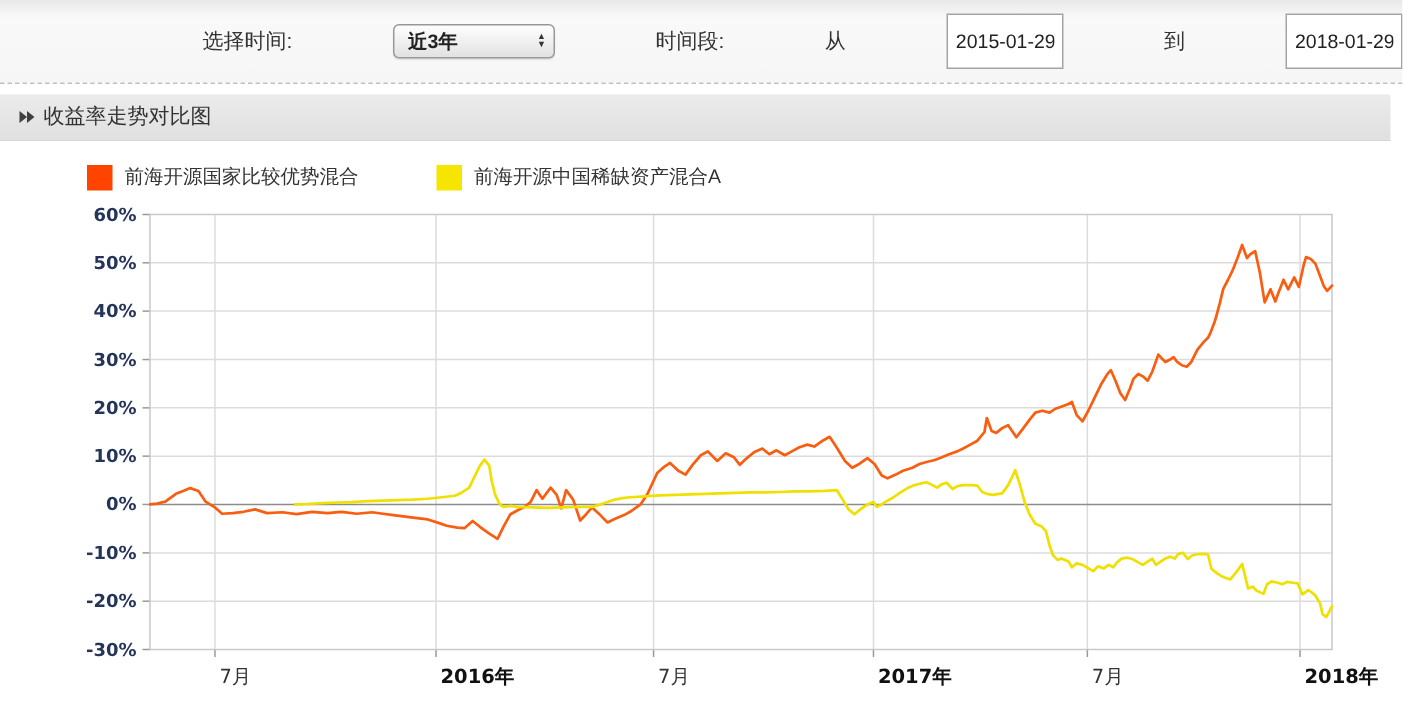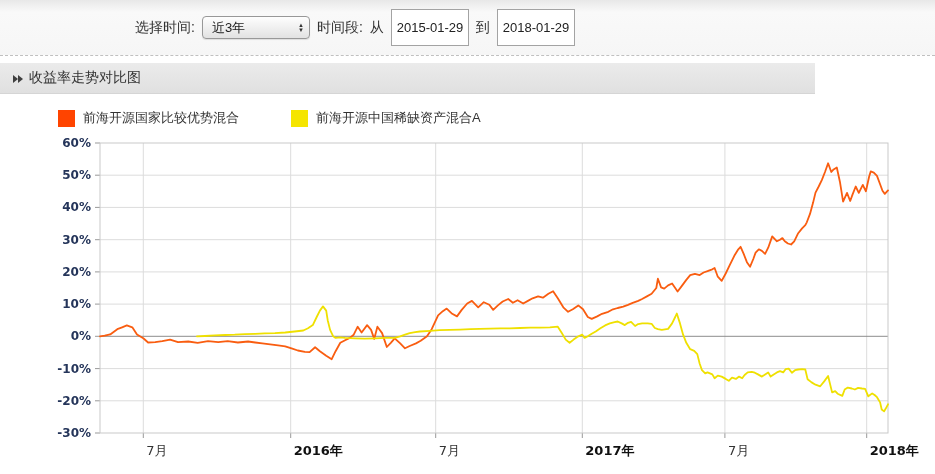--- a/index.html
+++ b/index.html
@@ -1,35 +1,35 @@
 <!DOCTYPE html>
 <html><head>
 <meta charset="utf-8">
 <style>
   html,body{margin:0;padding:0;background:#fff;}
   body{width:935px;height:474px;position:relative;overflow:hidden;
        font-family:"Liberation Sans","DejaVu Sans",sans-serif;}
   .toolbar{position:absolute;top:0;left:0;width:935px;height:55px;box-sizing:border-box;
            background:linear-gradient(180deg,#e8e8e8 0px,#f9f9f9 12px,#f6f6f6 100%);
-           display:flex;align-items:center;padding-left:135px;gap:7px;}
+           display:flex;align-items:center;padding-left:135px;gap:7px;justify-content:space-between;}
   .lbl{font-size:14px;color:#333;white-space:nowrap;}
   .select{width:108px;height:23px;box-sizing:border-box;border:1px solid #989898;border-radius:4px;
           background:linear-gradient(#fefefe,#e2e2e2);display:flex;align-items:center;
           justify-content:space-between;padding:0 5px 0 9px;cursor:default;
-          box-shadow:0 1px 1px rgba(0,0,0,.10);}
+          box-shadow:0 1px 1px rgba(0,0,0,.10);font-weight:bold;}
   .select .val{font-size:13px;color:#222;}
   .arrows{display:flex;flex-direction:column;align-items:center;}
   .arrows span{font-size:6px;line-height:5px;color:#333;}
   .datebox{width:78px;height:37px;box-sizing:border-box;border:1px solid #a3a3a3;background:#fff;
            font-size:13px;color:#222;padding:0 5px;font-family:inherit;}
   .btn{height:25px;margin-left:8px;padding:0 13px;border:1px solid #1e3c66;border-radius:3px;
        background:linear-gradient(180deg,#6189b4 0%,#3c6697 45%,#2e5588 50%,#294e80 100%);
        color:#fff;font-size:13px;font-weight:bold;letter-spacing:1px;font-family:inherit;cursor:pointer;}
   .divider{position:absolute;top:55px;left:0;width:935px;border-top:1px dashed #c0c0c0;}
-  .section{position:absolute;top:63px;left:0;width:815px;height:31px;box-sizing:border-box;
+  .section{position:absolute;top:63px;left:0;width:927px;height:31px;box-sizing:border-box;
            background:linear-gradient(#ebebeb,#e0e0e0);border-bottom:1px solid #d5d5d5;
            display:flex;align-items:center;padding-left:13px;}
   .tri{width:0;height:0;border-left:5px solid #3f3f3f;border-top:4px solid transparent;
        border-bottom:4px solid transparent;display:inline-block;}
   .tri+.tri{margin-left:0px;}
   .section .title{font-size:14px;color:#333;margin-left:6px;}
   .legend-item{position:absolute;top:109px;display:flex;align-items:center;}
   .swatch{width:17px;height:17px;display:inline-block;}
   .legend-label{font-size:13px;color:#333;margin-left:8px;}
   svg.chart{position:absolute;left:0;top:0;}

